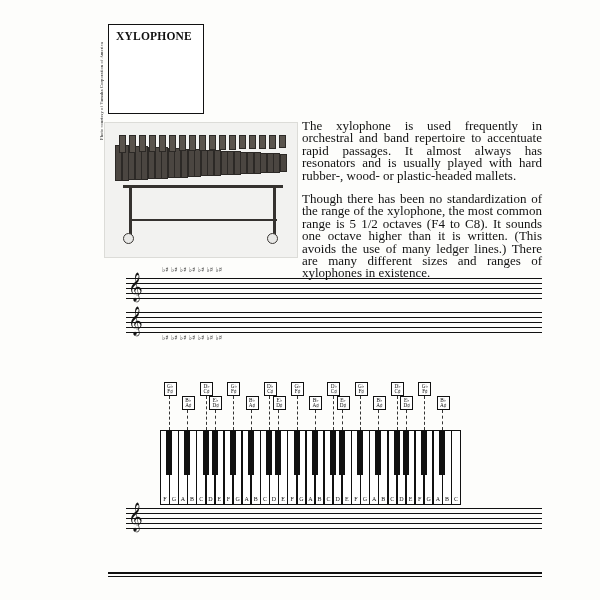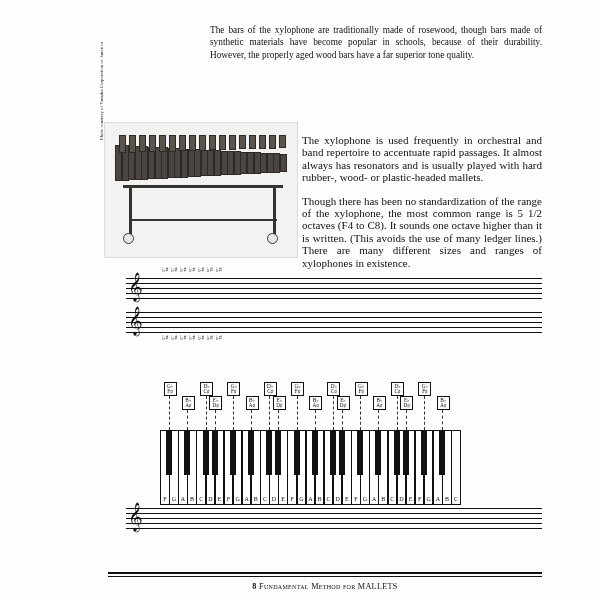--- a/index.html
+++ b/index.html
@@ -53,25 +53,24 @@
     text-align: justify;
     color: #111;
   }
   .body-col p { margin: 0 0 11px 0; }
 
   .body-narrow {
     position: absolute;
     left: 302px;
     top: 120px;
     width: 240px;
-    font-size: 11px;
+    font-size: 13px;
     line-height: 12.4px;
     text-align: justify;
     color: #111;
-    margin-top: 14px;
   }
   .body-narrow p { margin: 0 0 11px 0; }
 
   
   .photo-wrap {
     position: absolute;
     left: 104px;
     top: 122px;
     width: 192px;
     height: 134px;
@@ -233,23 +232,25 @@
     font-family: "Liberation Serif", serif;
   }
   .footer-text .pg { font-weight: bold; }
   .footer-text .small { font-variant: small-caps; }
 </style>
 </head>
 <body>
 
 <div class="page">
 
+  <div class="title-box">
+    <div class="label">XYLOPHONE</div>
+  </div>
 
   <div class="body-col">
-    <p>The bars of the xylophone are traditionally made of rosewood, though bars made of synthetic materials have become popular in schools, because of their durability.  However, the properly aged wood bars have a far superior tone quality.</p>
   </div>
 
   <div class="body-narrow">
     <p>The xylophone is used frequently in orchestral and band repertoire to accentuate rapid passages.  It almost always has resonators and is usually played with hard rubber-, wood- or plastic-headed mallets.</p>
     <p>Though there has been no standardization of the range of the xylophone, the most common range is 5 1/2 octaves (F4 to C8). It sounds one octave higher than it is written. (This avoids the use of many ledger lines.) There are many different sizes and ranges of xylophones in existence.</p>
   </div>
 
   <div class="photo-credit">Photo courtesy of Yamaha Corporation of America</div>
 
   <div class="photo-wrap">
@@ -540,18 +541,14 @@
   <div class="line" style="top: 0px;"></div>
       <div class="line" style="top: 5px;"></div>
       <div class="line" style="top: 10px;"></div>
       <div class="line" style="top: 15px;"></div>
       <div class="line" style="top: 20px;"></div>
     </div>
 
 
   <div class="footer-rule"></div>
   <div class="footer-rule2"></div>
-  <div class="footer-text">
-    <span class="pg">8</span>
-    <span class="small">Fundamental Method for MALLETS</span>
-  </div>
 
 </div>
 
 </body></html>

